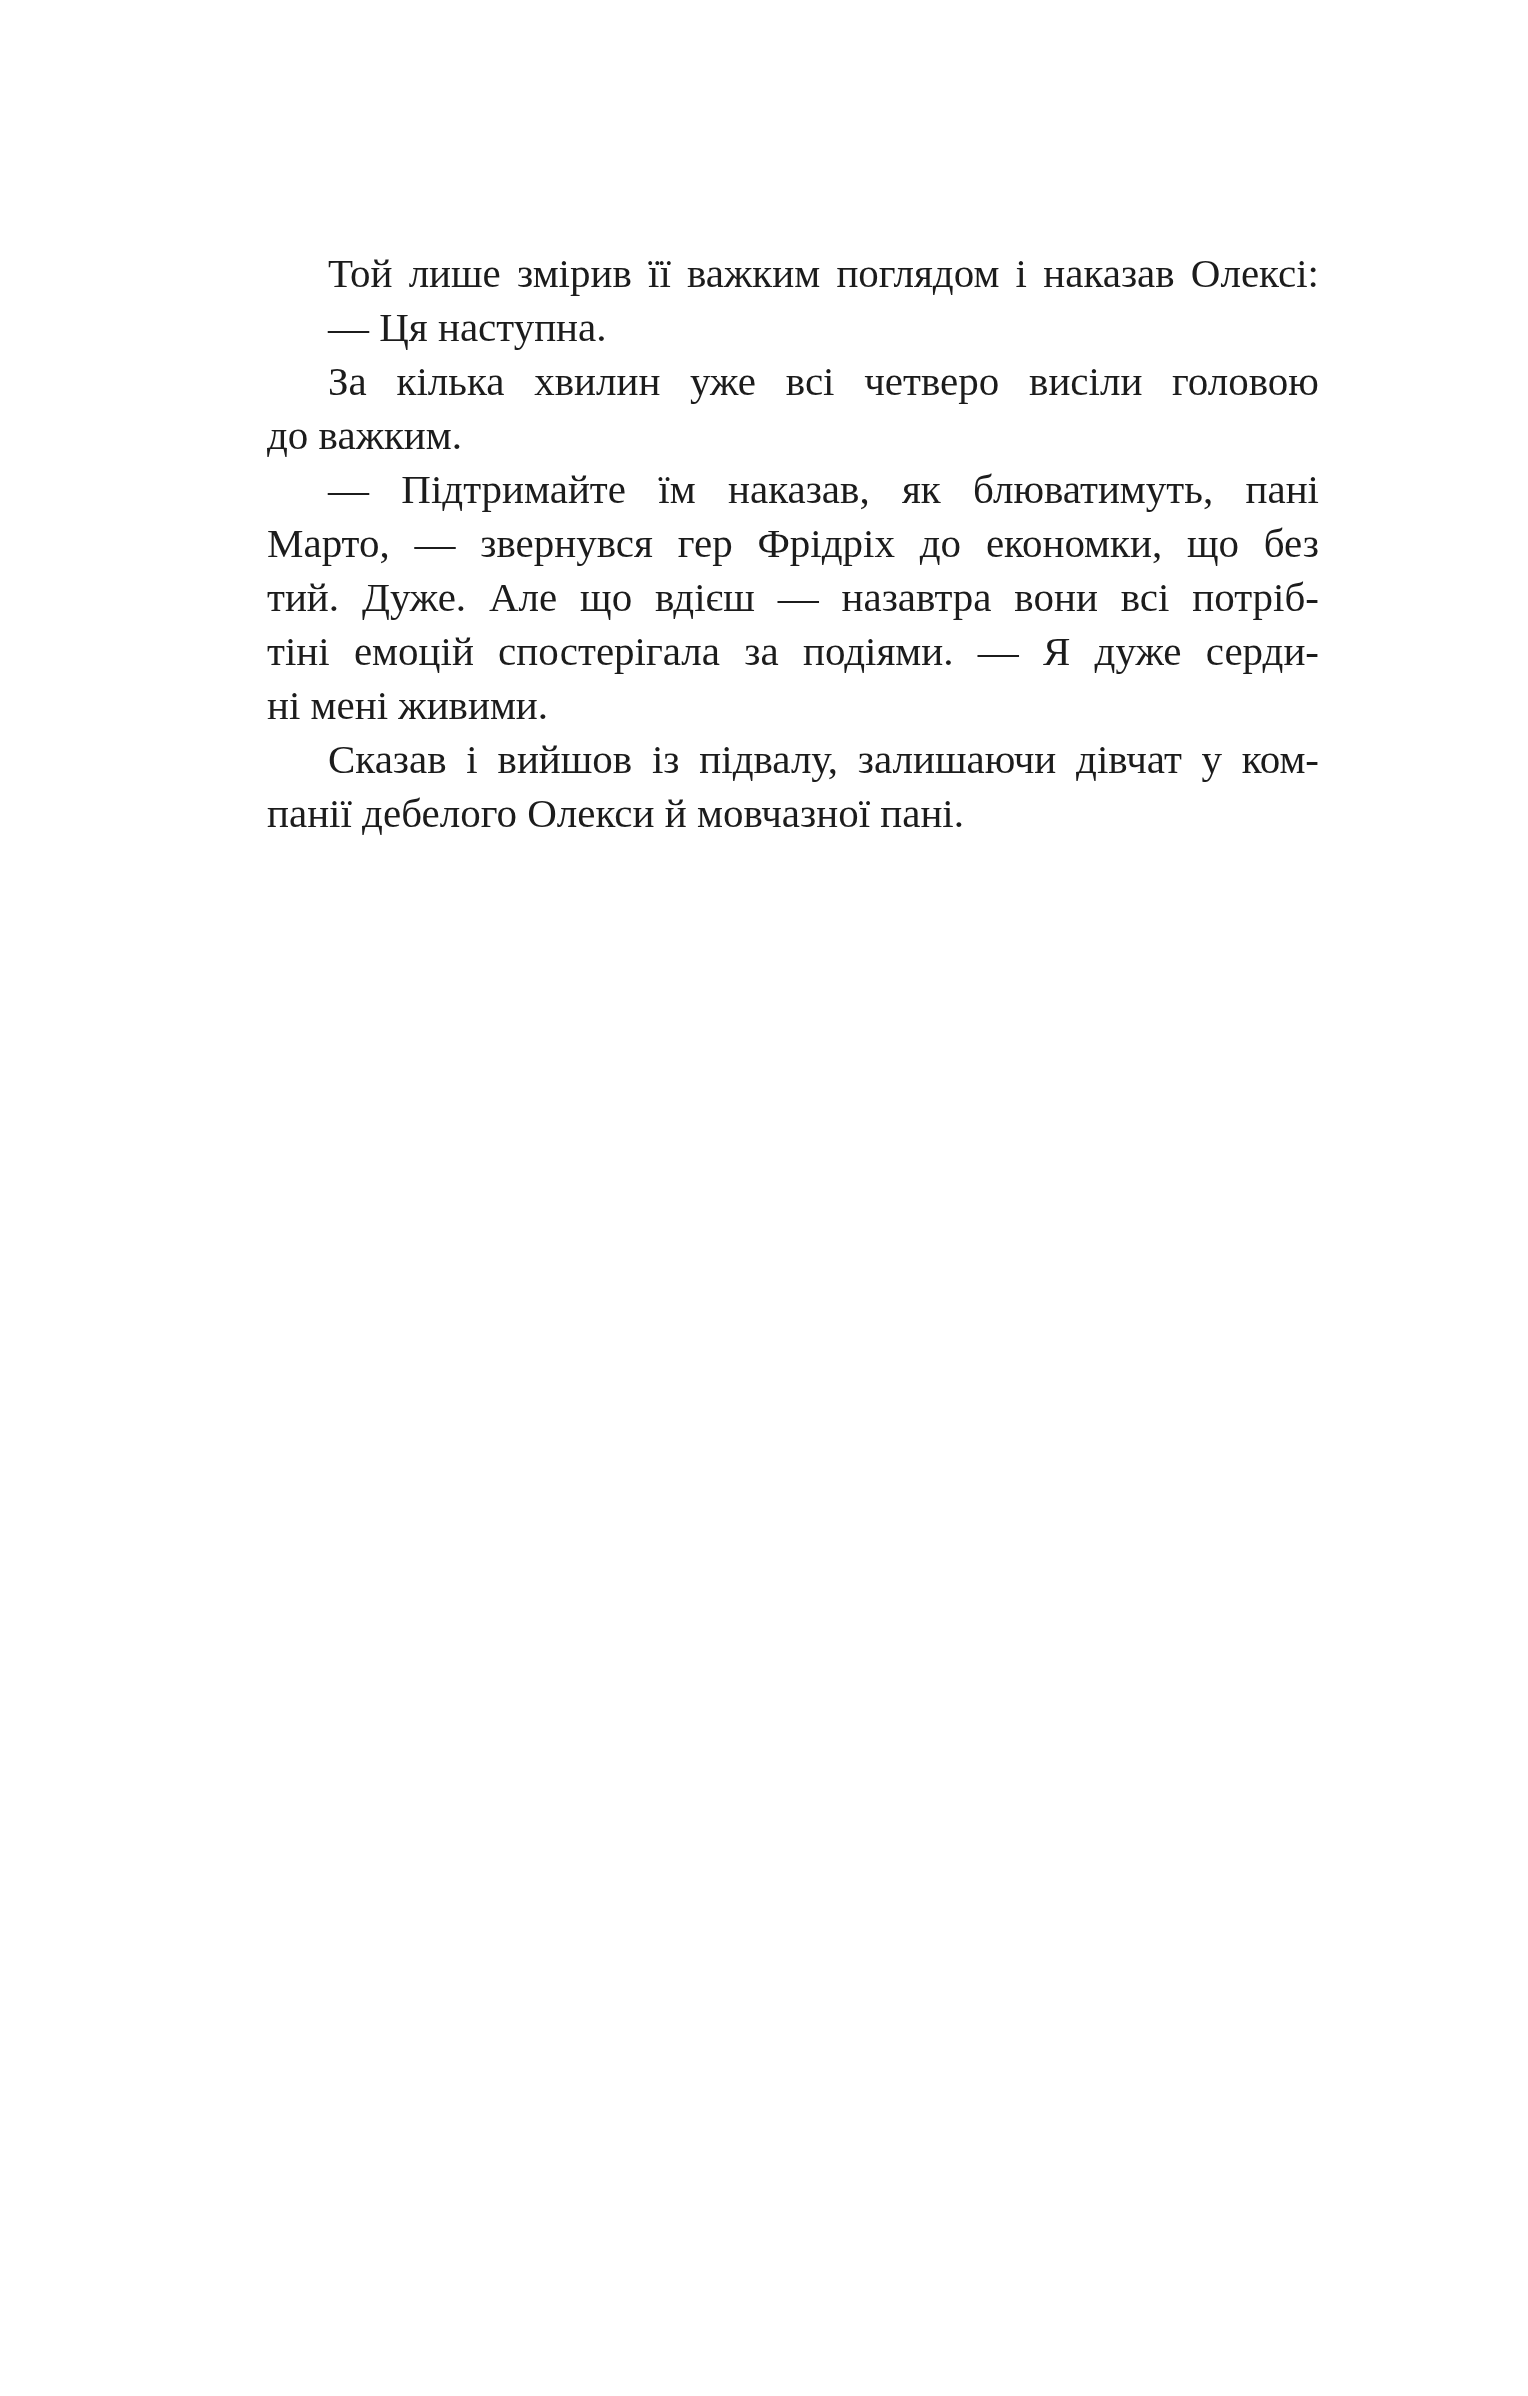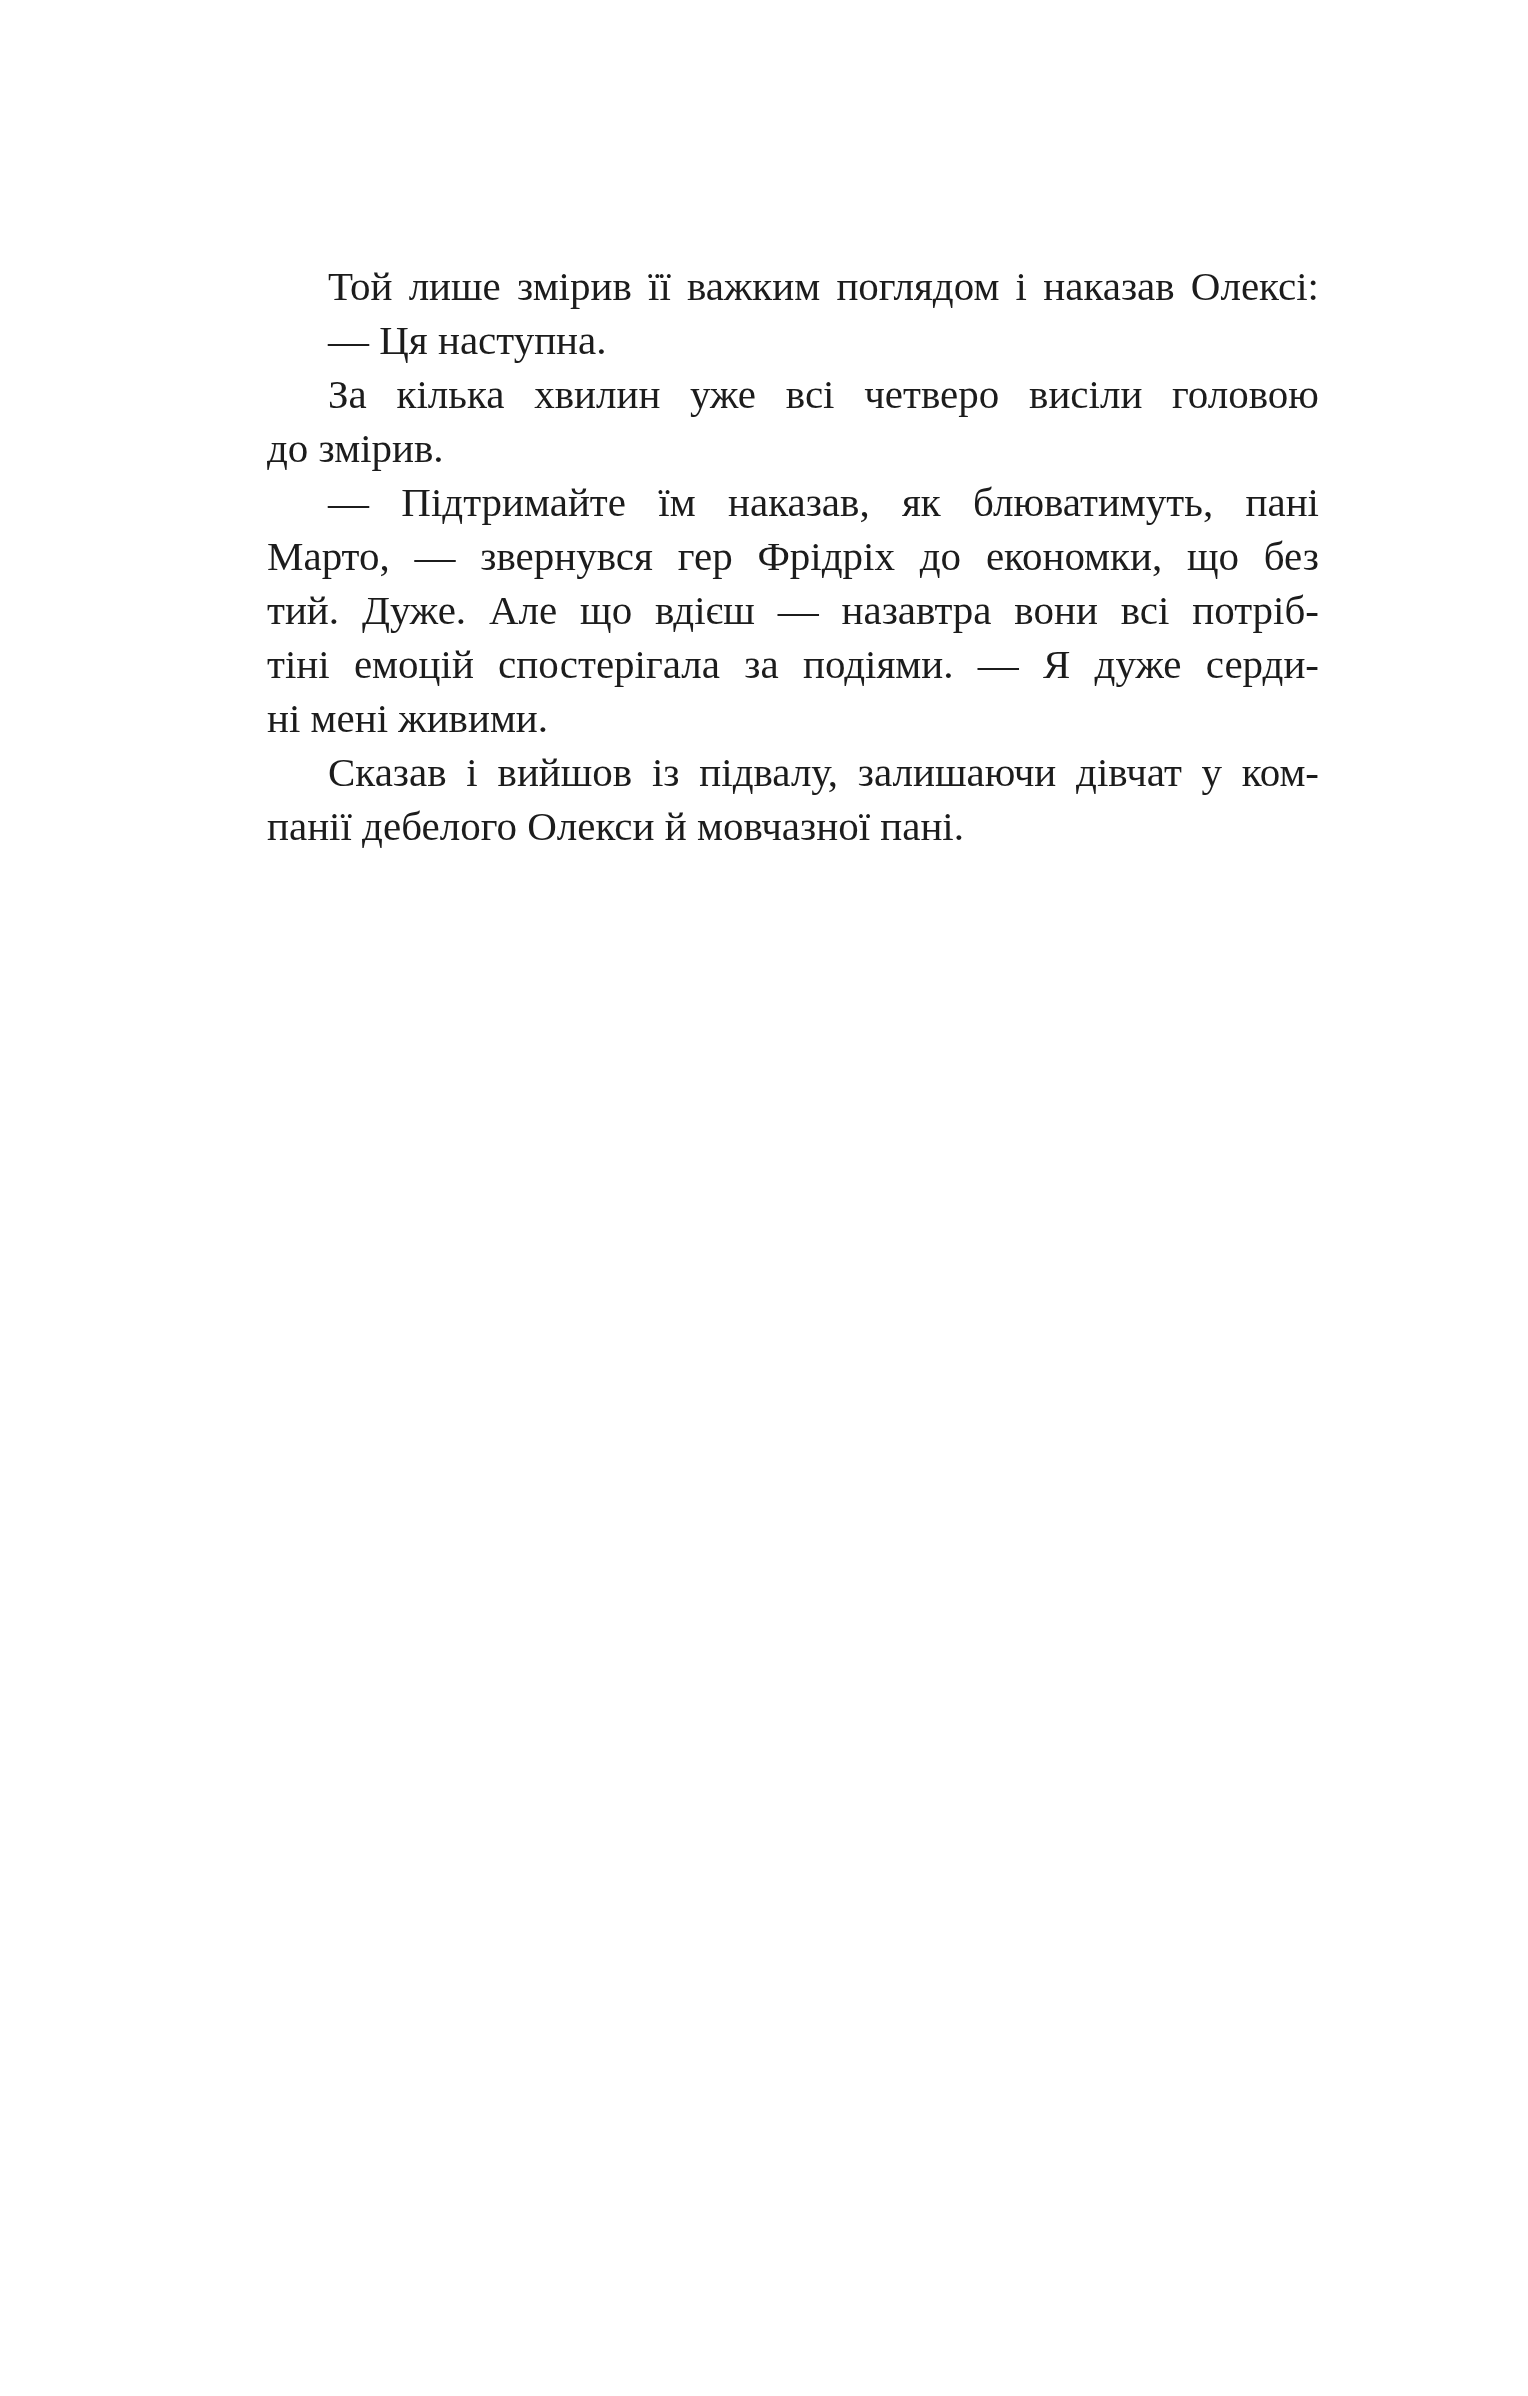--- a/index.html
+++ b/index.html
@@ -11,21 +11,21 @@
     position: relative;
     width: 1528px;
     height: 2396px;
     background: #ffffff;
     overflow: hidden;
     font-family: "Liberation Serif", "DejaVu Serif", serif;
   }
   .text-block {
     position: absolute;
     left: 267px;
-    top: 259px;
+    top: 246px;
     width: 1052px;
     color: #1c1c1c;
     font-size: 41px;
     line-height: 54px;
   }
   .line {
     width: 100%;
     text-align: left;
     white-space: normal;
     overflow: hidden;
@@ -39,21 +39,21 @@
   }
 </style>
 </head>
 <body>
 
 <div class="page">
   <div class="text-block">
     <div class="line indent justify">Той лише змірив її важким поглядом і наказав Олексі:</div>
     <div class="line indent">— Ця наступна.</div>
     <div class="line indent justify">За кілька хвилин уже всі четверо висіли головою</div>
-    <div class="line">до змірив.</div>
+    <div class="line">до важким.</div>
     <div class="line indent justify">— Підтримайте їм наказав, як блюватимуть, пані</div>
     <div class="line justify">Марто, — звернувся гер Фрідріх до економки, що без</div>
     <div class="line justify">тий. Дуже. Але що вдієш — назавтра вони всі потріб-</div>
     <div class="line justify">тіні емоцій спостерігала за подіями. — Я дуже серди-</div>
     <div class="line">ні мені живими.</div>
     <div class="line indent justify">Сказав і вийшов із підвалу, залишаючи дівчат у ком-</div>
     <div class="line">панії дебелого Олекси й мовчазної пані.</div>
   </div>
 </div>
 

